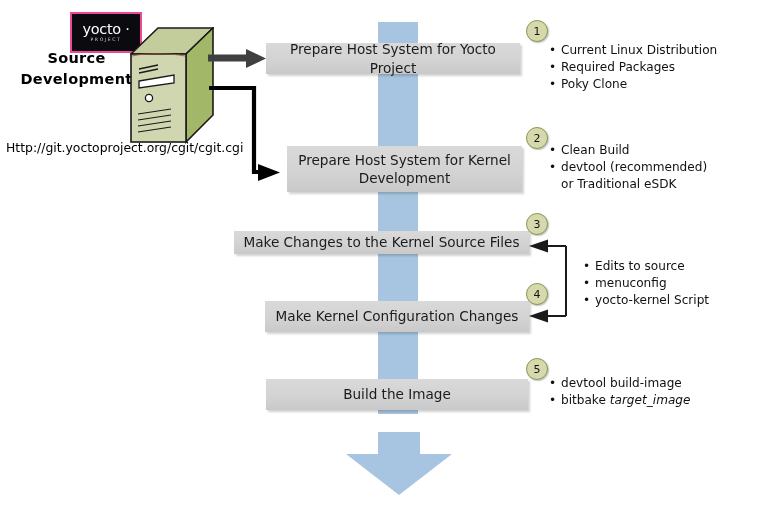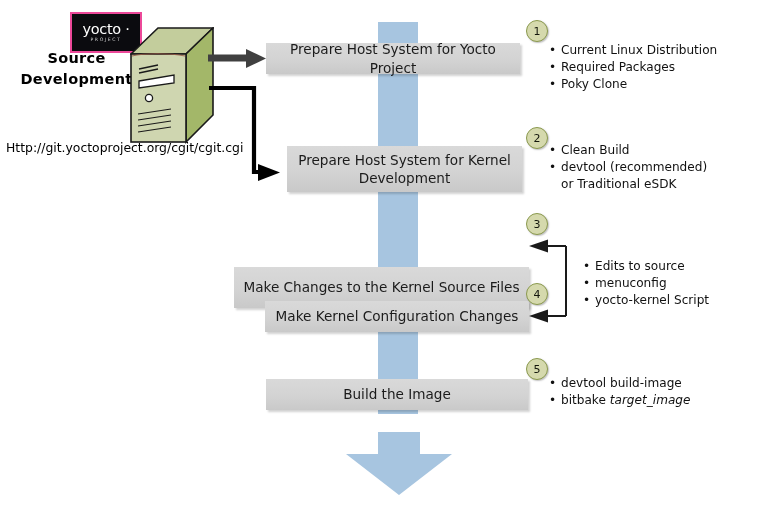--- a/index.html
+++ b/index.html
@@ -240,21 +240,21 @@
     <span>Development</span>
   </div>
   <div class="step" style="left:526px;top:127px;">
     <span>2</span>
   </div>
   <div class="blist" style="left:548px;top:142px;">
     <div class="bi">Clean Build</div>
     <div class="bi wrap">devtool (recommended) or Traditional eSDK</div>
   </div>
 
-  <div class="pbox" style="left:234px;top:231px;width:295px;height:41px;margin-top:36px;">
+  <div class="pbox" style="left:234px;top:231px;width:295px;height:23px;">
     <span>Make Changes to the Kernel Source Files</span>
   </div>
   <div class="step" style="left:526px;top:213px;">
     <span>3</span>
   </div>
 
   <div class="pbox" style="left:265px;top:301px;width:264px;height:31px;">
     <span>Make Kernel Configuration Changes</span>
   </div>
   <div class="step" style="left:526px;top:283px;">

